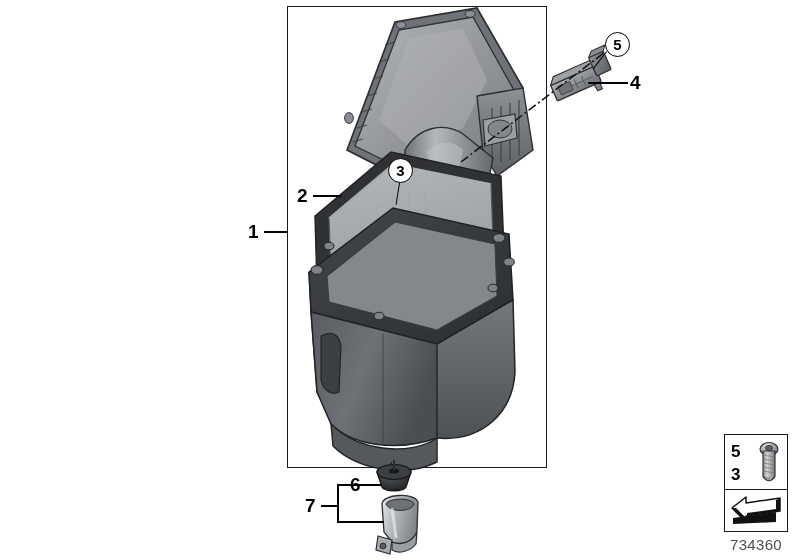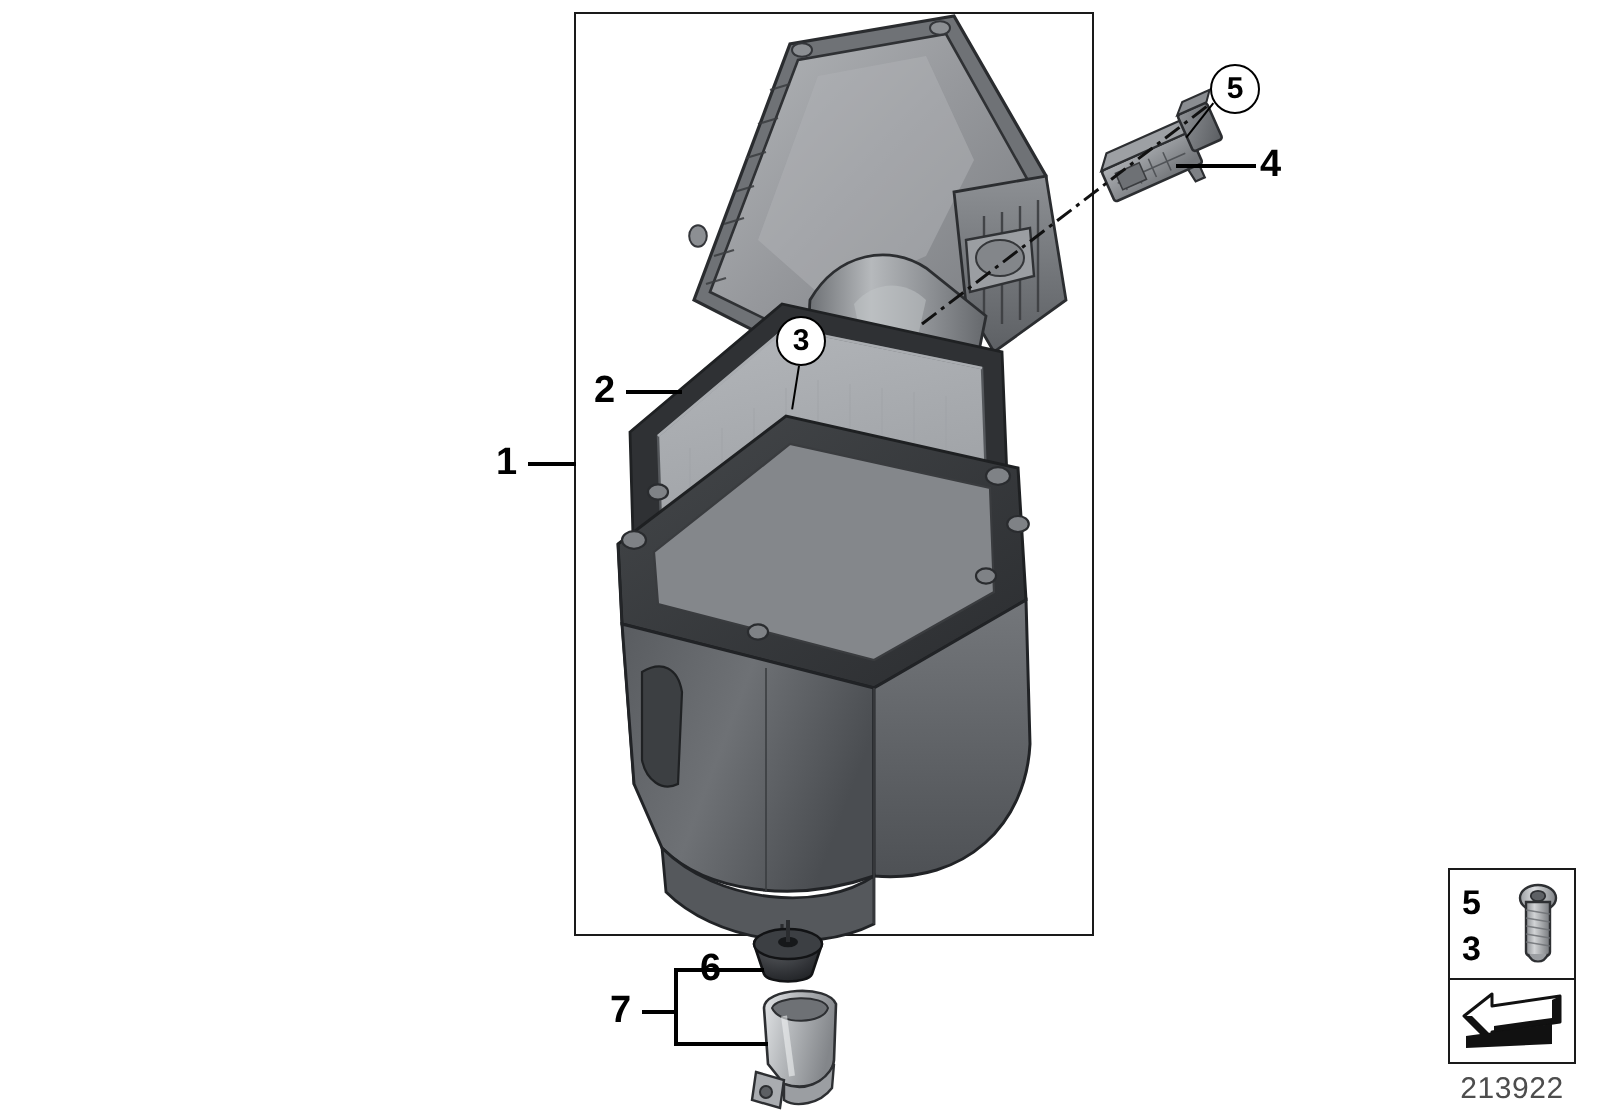--- a/index.html
+++ b/index.html
@@ -323,15 +323,15 @@
       <path d="M7 37 C9 42 15 42 17 37" fill="#9b9ea2" stroke="#2e3033" stroke-width="1.1"></path>
     </svg>
 
     <svg style="position:absolute;left:5px;top:59px;" width="53" height="32" viewBox="0 0 53 32">
       <path d="M2 14 L16 3 L16 9 L50 4 L50 17 L16 22 L16 28 Z" fill="#ffffff" stroke="#111" stroke-width="1.5" stroke-linejoin="round"></path>
       <path d="M50 4 L50 17 L16 22 L16 28 L2 14 L6 14 L17 25 L17 19 L46 15 L46 6 Z" fill="#111"></path>
       <path d="M3 24 L46 18 L46 28 L3 30 Z" fill="#111"></path>
     </svg>
   </div>
 
-  <div id="legend-id">213922</div>
+  <div id="legend-id">734360</div>
 
 </div>
 
 </body></html>

